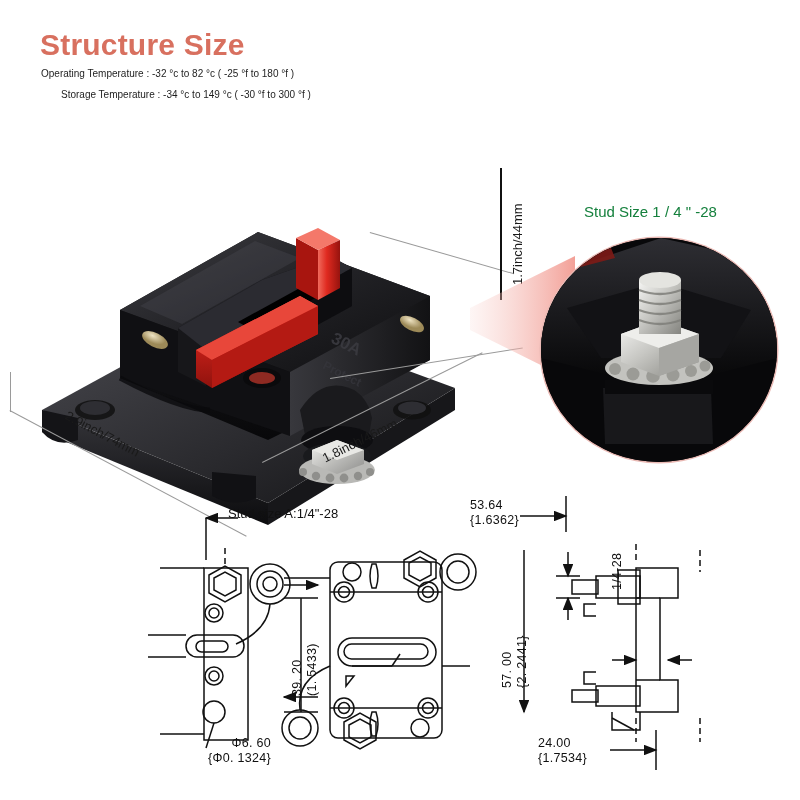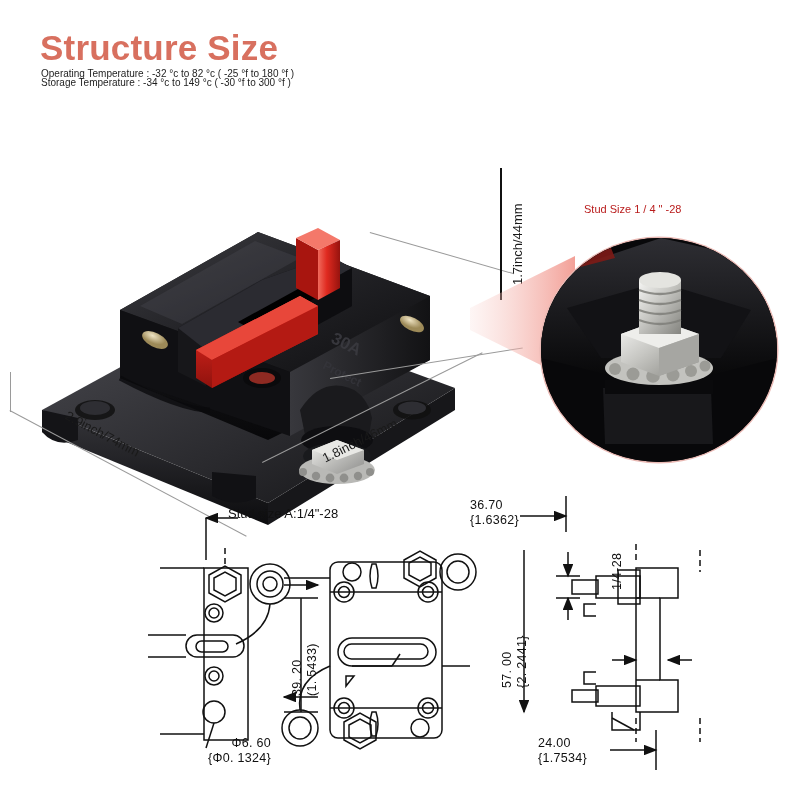--- a/index.html
+++ b/index.html
@@ -6,29 +6,29 @@
   body{
     width:800px;height:800px;background:#ffffff;
     font-family:"Liberation Sans","DejaVu Sans",sans-serif;
     overflow:hidden;position:relative;
   }
   #stage{position:absolute;left:0;top:0;width:800px;height:800px;}
 
   
   .title{
     position:absolute;left:40px;top:28px;
-    font-size:35px;font-weight:bold;color:#d8705f;
+    font-size:30px;font-weight:bold;color:#d8705f;
     letter-spacing:.2px;
   }
   .spec-line{
     position:absolute;left:41px;
     font-size:10px;color:#1d1d1d;white-space:nowrap;
   }
   .spec-line.l1{top:68px;}
-  .spec-line.l2{top:77px;}
+  .spec-line.l2{top:89px;margin-left:20px;}
 
   
   .photo-wrap{position:absolute;left:0;top:110px;width:540px;height:370px;}
 
   
   .dimline{position:absolute;background:#9a9a9a;transform-origin:0 0;}
   .dimline.v{width:1px;}
   .dimline.h{height:1px;}
   .dimlabel{
     position:absolute;font-size:13px;color:#1a1a1a;white-space:nowrap;
@@ -38,21 +38,21 @@
   
   .vline-black{position:absolute;width:1.6px;background:#111;}
 
   
   .mag-circle{
     position:absolute;border-radius:50%;overflow:hidden;
     box-shadow:0 0 0 1.5px #e9b9b4;
     background:#0a0a0a;
   }
   .stud-label{
-    position:absolute;font-size:11px;color:#b91c1c;white-space:nowrap;
+    position:absolute;font-size:15px;color:#15803d;white-space:nowrap;
   }
 
   
   .bp{position:absolute;left:0;top:480px;width:800px;height:320px;}
   .bp-label{
     position:absolute;font-size:13px;color:#111;white-space:nowrap;
     font-family:"Liberation Sans","DejaVu Sans",sans-serif;
   }
   .bp-num{
     position:absolute;font-size:12.5px;color:#111;white-space:nowrap;
@@ -408,21 +408,21 @@
         <g>
           <line x1="612" y1="180" x2="636" y2="180" marker-end="url(#arrR)"></line>
           <line x1="692" y1="180" x2="668" y2="180" marker-end="url(#arrR)"></line>
         </g>
       </g>
     </svg>
 
     <div class="bp-label" style="left:228px;top:26px;">Stud size A:1/4"-28</div>
 
     <div class="bp-num" style="left:470px;top:18px;">
-      <span>36.70</span>
+      <span>53.64</span>
       <span class="n2">{1.6362}</span>
     </div>
 
     <div class="bp-num rot" style="left:290px;top:216px;">
       <span>39. 20</span>
       <span class="n2">(1. 5433)</span>
     </div>
 
     <div class="bp-num rot" style="left:500px;top:208px;">
       <span>57. 00</span>

